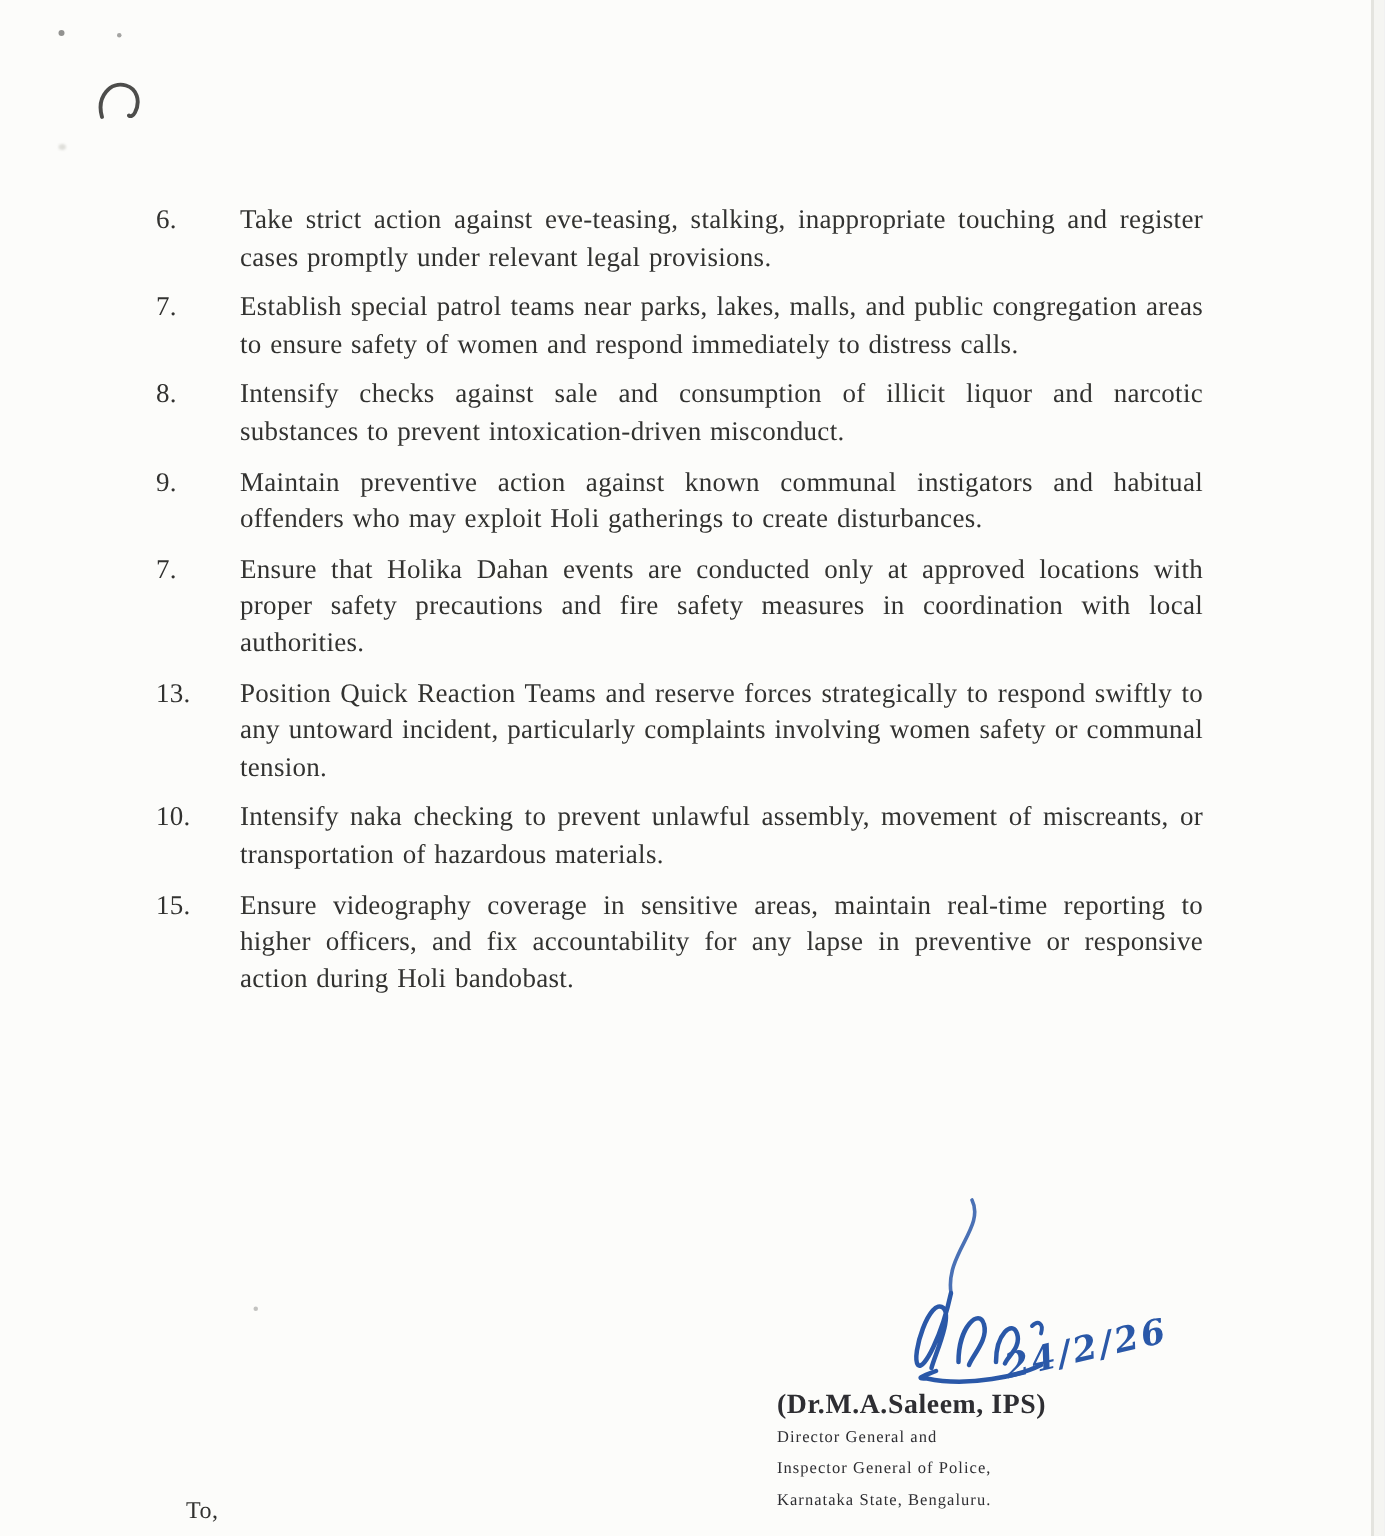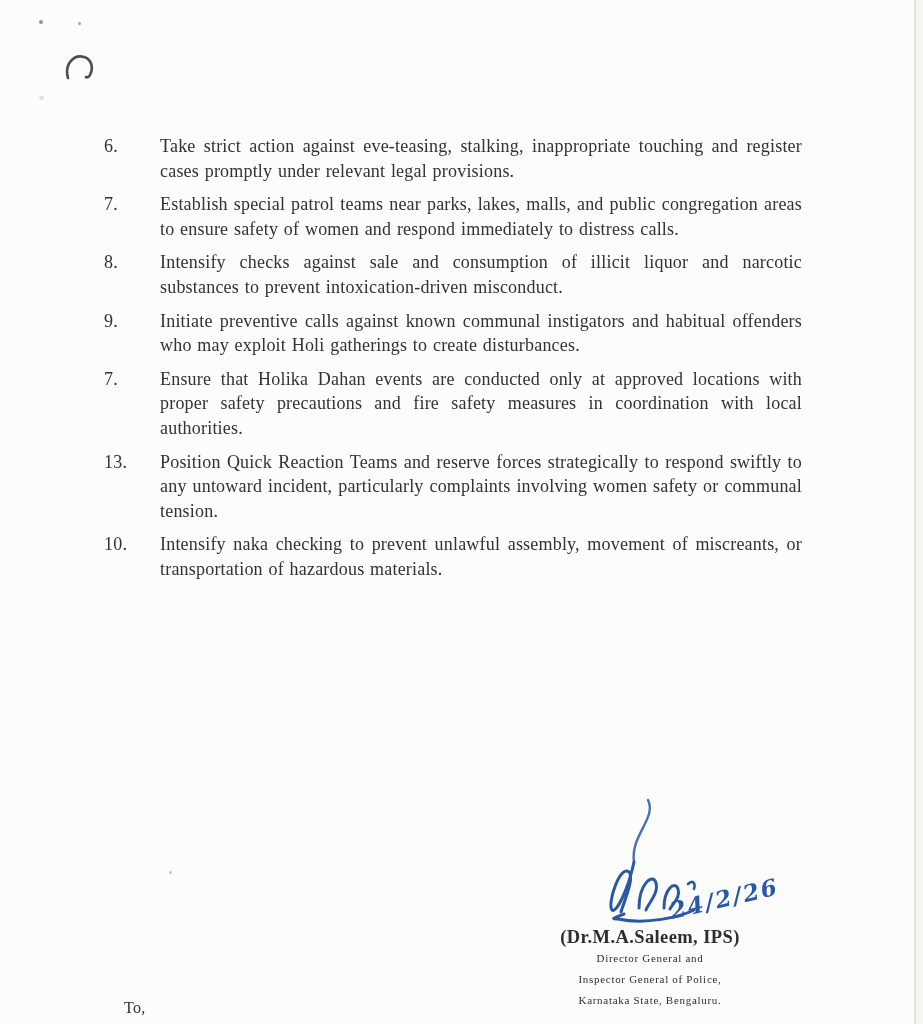--- a/index.html
+++ b/index.html
@@ -33,21 +33,21 @@
   
   .fade-band{
     position:absolute;left:420px;top:497px;width:384px;height:27px;
     background:linear-gradient(90deg,rgba(252,252,250,0) 0%,rgba(252,252,250,.55) 25%,rgba(252,252,250,.55) 100%);
     pointer-events:none;
   }
   
   .signature-svg{position:absolute;left:598px;top:792px;width:220px;height:140px;}
   .sig-block{
     position:absolute;left:518px;top:926px;width:264px;
-    text-align:center;color:#2e2e32;
+    color:#2e2e32;
   }
   .sig-name{font-weight:bold;font-size:18.5px;letter-spacing:.4px;line-height:22px;}
   .sig-line{font-size:11px;line-height:20.8px;letter-spacing:.7px;}
   
   .salutation{position:absolute;left:124px;top:999px;font-size:16px;letter-spacing:.3px;}
 </style>
 </head>
 <body>
 
 <div class="page">
@@ -70,33 +70,37 @@
     <div class="item">
       <div class="num">7.</div>
       <div class="txt">Establish special patrol teams near parks, lakes, malls, and public congregation areas to ensure safety of women and respond immediately to distress calls.</div>
     </div>
     <div class="item">
       <div class="num">8.</div>
       <div class="txt">Intensify checks against sale and consumption of illicit liquor and narcotic substances to prevent intoxication-driven misconduct.</div>
     </div>
     <div class="item">
       <div class="num">9.</div>
-      <div class="txt">Initiate preventive calls against known communal instigators and habitual offenders who may exploit Holi gatherings to create disturbances.</div>
+      <div class="txt">Maintain preventive action against known communal instigators and habitual offenders who may exploit Holi gatherings to create disturbances.</div>
     </div>
     <div class="item">
       <div class="num">7.</div>
       <div class="txt">Ensure that Holika Dahan events are conducted only at approved locations with proper safety precautions and fire safety measures in coordination with local authorities.</div>
     </div>
     <div class="item">
       <div class="num">13.</div>
       <div class="txt">Position Quick Reaction Teams and reserve forces strategically to respond swiftly to any untoward incident, particularly complaints involving women safety or communal tension.</div>
     </div>
     <div class="item">
       <div class="num">10.</div>
       <div class="txt">Intensify naka checking to prevent unlawful assembly, movement of miscreants, or transportation of hazardous materials.</div>
+    </div>
+    <div class="item">
+      <div class="num">15.</div>
+      <div class="txt">Ensure videography coverage in sensitive areas, maintain real-time reporting to higher officers, and fix accountability for any lapse in preventive or responsive action during Holi bandobast.</div>
     </div>
   </div>
 
   <div class="fade-band"></div>
 
   <svg class="signature-svg" viewBox="0 0 220 140">
     <g fill="none" stroke="#2a58a8" stroke-linecap="round">
 
       <path d="M50,8 C59,26 32,44 36,70" stroke-width="2.4" opacity=".85"></path>
 

